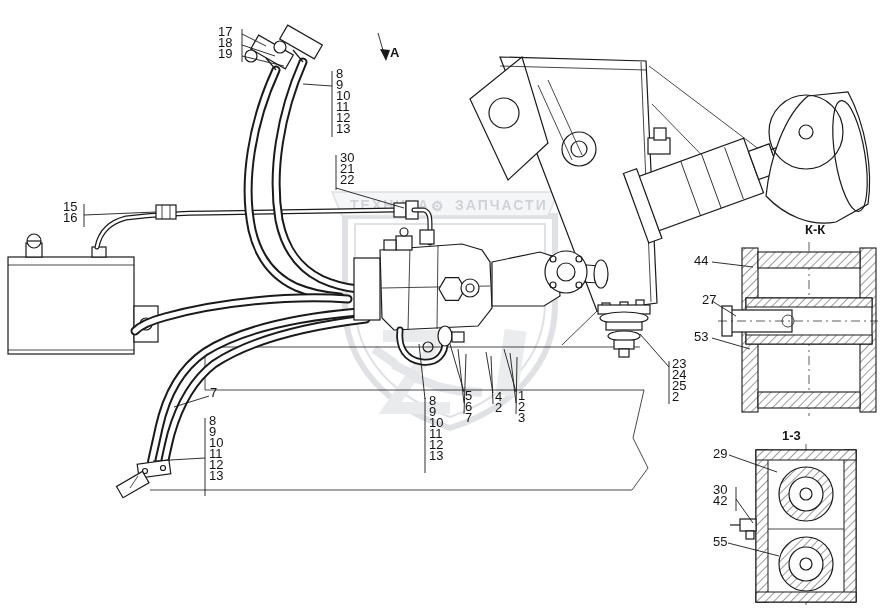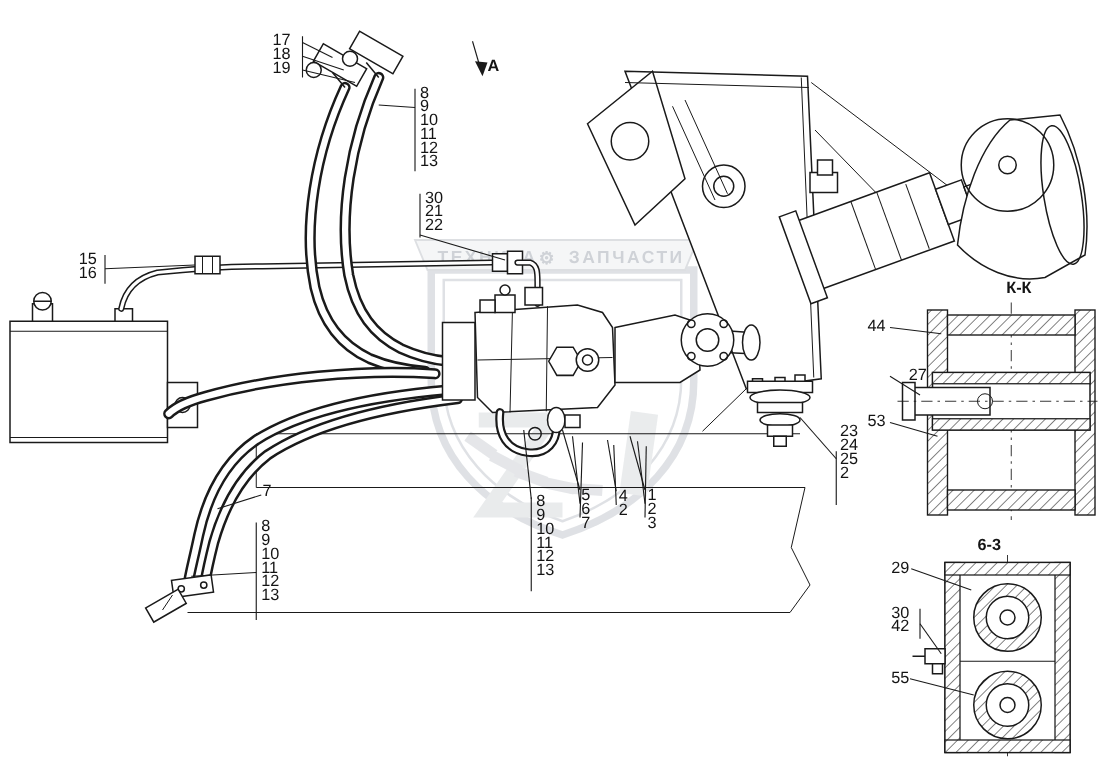--- a/index.html
+++ b/index.html
@@ -298,27 +298,27 @@
 12
 13</div>
 <div class="callout" style="left:465px;top:390px">5
 6
 7</div>
 <div class="callout" style="left:495px;top:391px">4
 2</div>
 <div class="callout" style="left:518px;top:390px">1
 2
 3</div>
-<div class="callout" style="left:672px;top:339px">23
+<div class="callout" style="left:672px;top:358px">23
 24
 25
 2</div>
 <div class="callout" style="left:694px;top:255px">44</div>
-<div class="callout" style="left:727px;top:294px">27</div>
+<div class="callout" style="left:702px;top:294px">27</div>
 <div class="callout" style="left:694px;top:331px">53</div>
 <div class="view-label" style="left:805px;top:222px">К-К</div>
-<div class="view-label" style="left:782px;top:428px">6-3</div>
+<div class="view-label" style="left:782px;top:428px">1-3</div>
 <div class="callout" style="left:713px;top:448px">29</div>
 <div class="callout" style="left:713px;top:484px">30
 42</div>
 <div class="callout" style="left:713px;top:536px">55</div>
 
 </div>
 
 </body></html>

